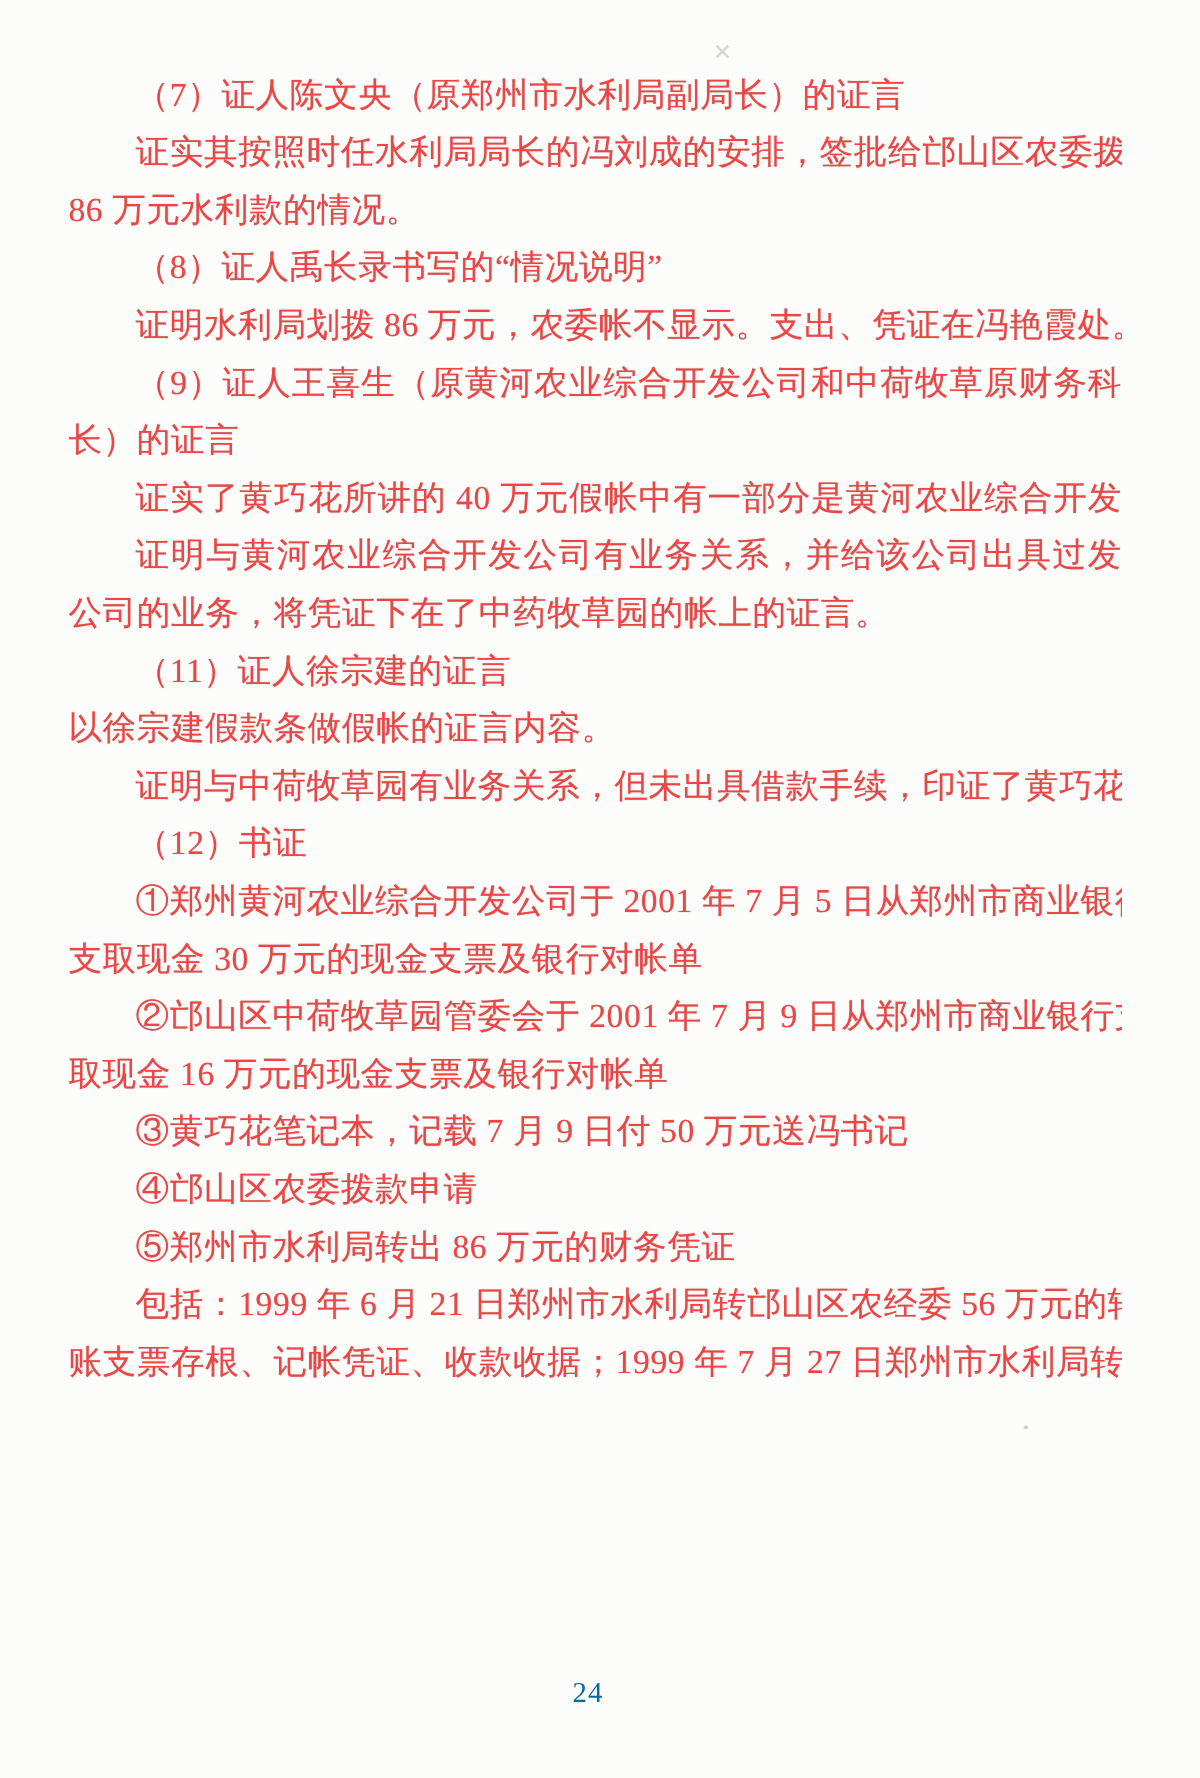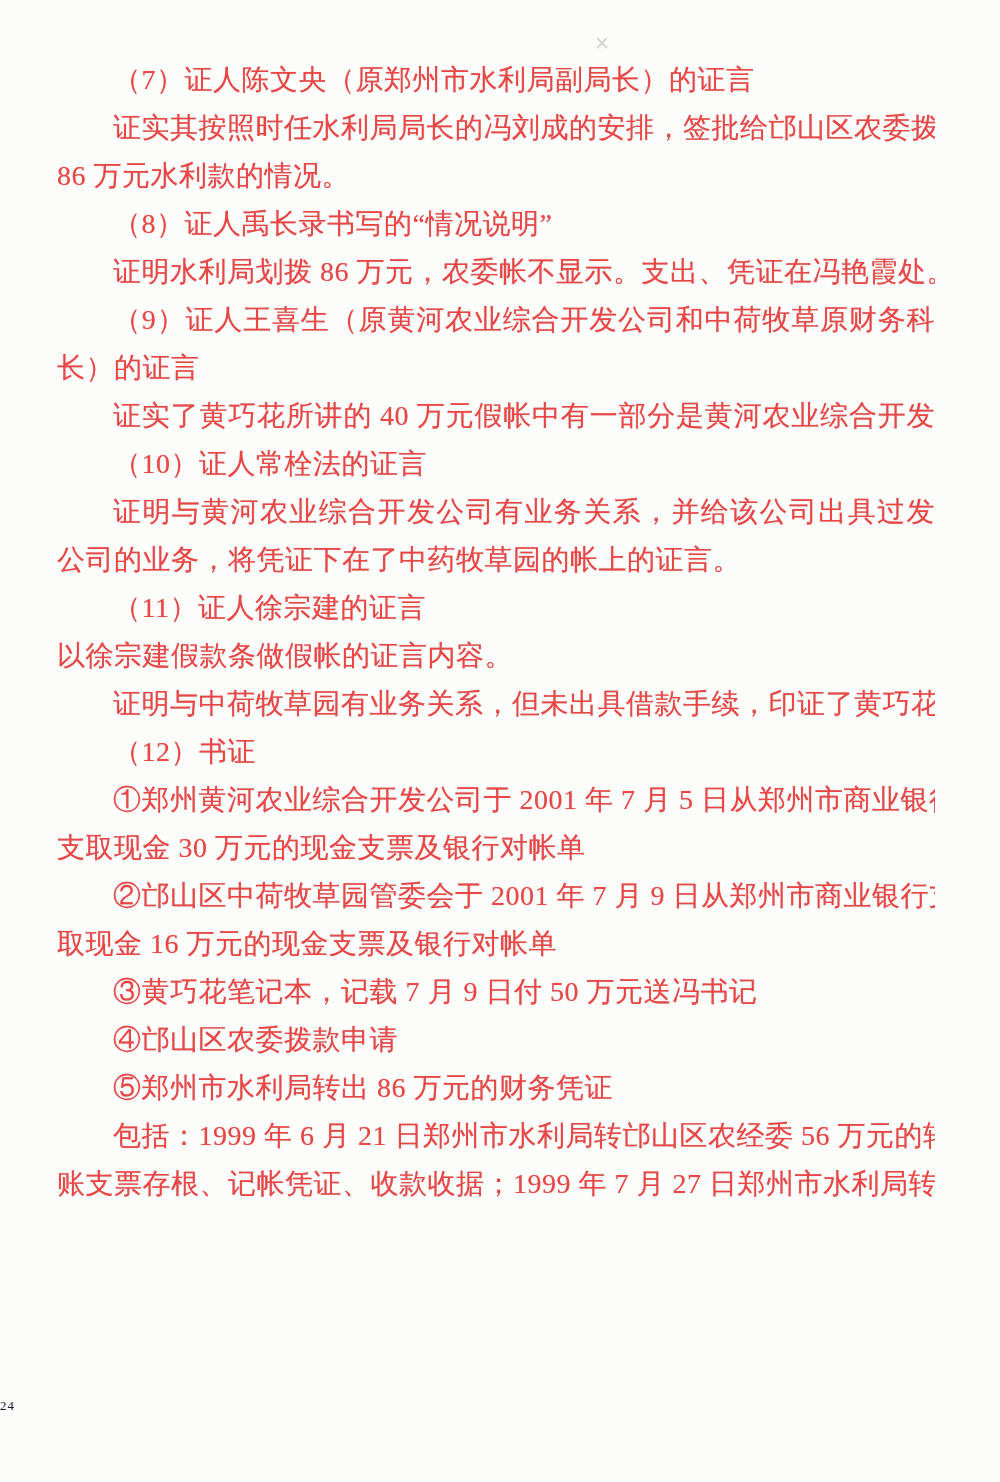--- a/index.html
+++ b/index.html
@@ -36,23 +36,24 @@
   }
   .full {
     text-align: justify;
     text-align-last: justify;
   }
   .pagenum {
     position: absolute;
     left: 0;
     right: 20px;
     top: 1398px;
-    font-size: 13px;
+    text-align: center;
+    font-size: 24px;
     letter-spacing: 1px;
-    color: #0f172a;
+    color: #0369a1;
   }
   
   .speck-x {
     position: absolute;
     left: 595px;
     top: 36px;
     width: 14px;
     height: 14px;
     opacity: 0.38;
   }
@@ -86,21 +87,20 @@
 
 <div class="doc">
   <div class="line indent">（7）证人陈文央（原郑州市水利局副局长）的证言</div>
   <div class="line indent full">证实其按照时任水利局局长的冯刘成的安排，签批给邙山区农委拨</div>
   <div class="line">86 万元水利款的情况。</div>
   <div class="line indent">（8）证人禹长录书写的“情况说明”</div>
   <div class="line indent full">证明水利局划拨 86 万元，农委帐不显示。支出、凭证在冯艳霞处。</div>
   <div class="line indent full">（9）证人王喜生（原黄河农业综合开发公司和中荷牧草原财务科</div>
   <div class="line">长）的证言</div>
   <div class="line indent full">证实了黄巧花所讲的 40 万元假帐中有一部分是黄河农业综合开发</div>
-  <div class="line indent">（10）证人常栓法的证言</div>
   <div class="line indent full">证明与黄河农业综合开发公司有业务关系，并给该公司出具过发</div>
   <div class="line">公司的业务，将凭证下在了中药牧草园的帐上的证言。</div>
   <div class="line indent">（11）证人徐宗建的证言</div>
   <div class="line">以徐宗建假款条做假帐的证言内容。</div>
   <div class="line indent full">证明与中荷牧草园有业务关系，但未出具借款手续，印证了黄巧花</div>
   <div class="line indent">（12）书证</div>
   <div class="line indent full">①郑州黄河农业综合开发公司于 2001 年 7 月 5 日从郑州市商业银行</div>
   <div class="line">支取现金 30 万元的现金支票及银行对帐单</div>
   <div class="line indent full">②邙山区中荷牧草园管委会于 2001 年 7 月 9 日从郑州市商业银行支</div>
   <div class="line">取现金 16 万元的现金支票及银行对帐单</div>

